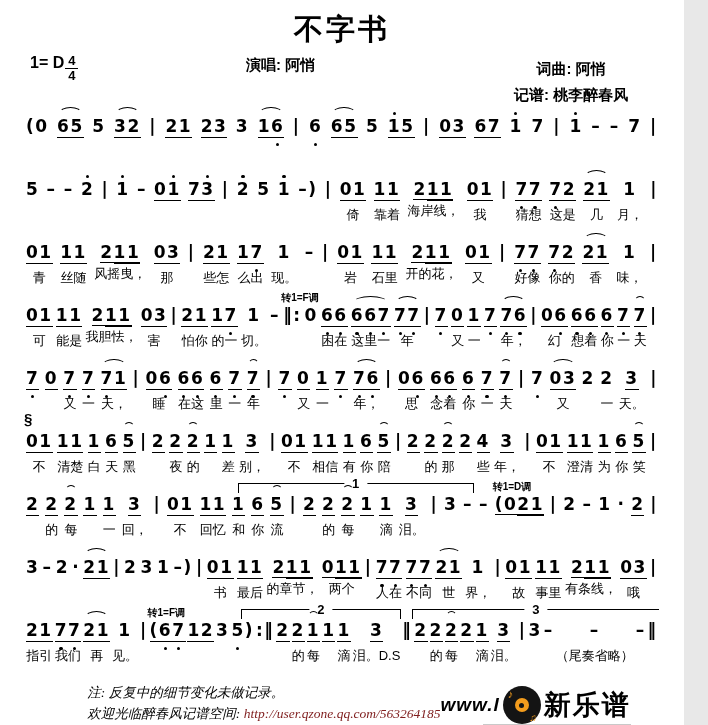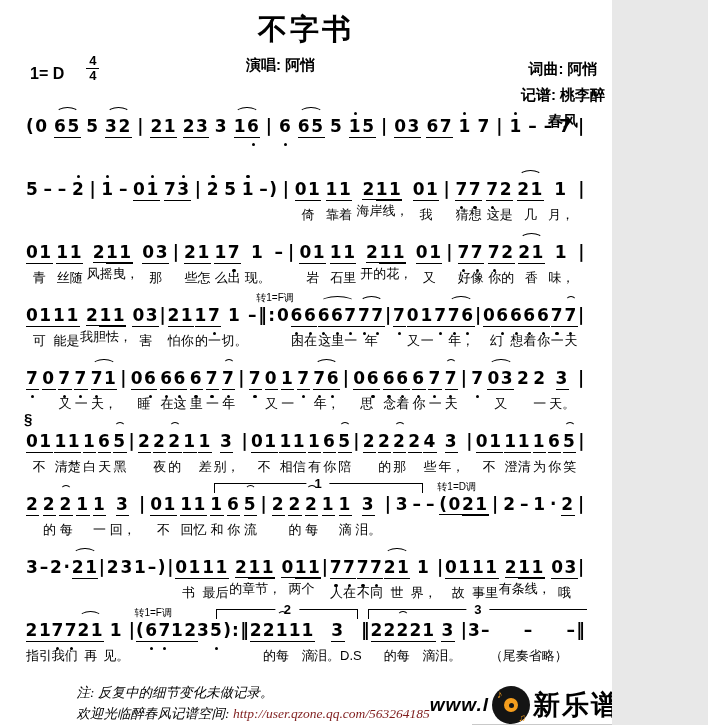--- a/index.html
+++ b/index.html
@@ -1,48 +1,48 @@
 <!DOCTYPE html>
 <html><head>
 <meta charset="utf-8">
 <style>
   html,body{margin:0;padding:0;background:#e8e8e8;}
-  .page{width:612px;height:725px;background:#ffffff;color:#000;position:relative;overflow:hidden;
+  .page{width:684px;height:725px;background:#ffffff;color:#000;position:relative;overflow:hidden;
         font-family:"Liberation Sans","DejaVu Sans",sans-serif;}
   
   .title{text-align:center;font-size:29px;font-weight:bold;letter-spacing:3px;padding-top:10px;height:36px;}
   .meta{position:relative;height:56px;font-size:15px;font-weight:bold;}
-  .key{position:absolute;left:30px;top:8px;display:flex;align-items:flex-end;gap:22px;font-size:16px;}
+  .key{position:absolute;left:30px;top:8px;display:flex;align-items:flex-start;gap:1px;font-size:16px;}
   .frac{display:inline-flex;flex-direction:column;align-items:center;font-size:13px;line-height:14px;font-weight:bold;}
   .frac .ft{border-bottom:1.5px solid #000;padding:0 3px;}
   .singer{position:absolute;left:246px;top:10px;}
   .credits{position:absolute;left:514px;top:10px;line-height:26px;text-align:center;}
   
   .score{padding:0 26px;}
   .sys{position:relative;display:flex;justify-content:space-between;align-items:flex-start;margin-bottom:5px;}
   .tok{position:relative;display:flex;flex-direction:column;align-items:center;padding-top:15px;min-width:7px;}
   .nt{font-size:17px;font-weight:bold;line-height:19px;letter-spacing:1.5px;white-space:nowrap;
       font-family:"DejaVu Sans",sans-serif;border-bottom:1.6px solid transparent;padding-bottom:1px;}
   .nt.u1{border-bottom-color:#000;}
   .nt.has2{padding-bottom:0;margin-bottom:-3px;}
   .d2{border-bottom:1.6px solid #000;padding-bottom:1px;}
   .ch{position:relative;display:inline-block;}
   .ch.da::before{content:"";position:absolute;top:-5px;left:50%;margin-left:-2px;width:3.2px;height:3.2px;border-radius:50%;background:#000;}
   .ch.db::after{content:"";position:absolute;bottom:-10px;left:50%;margin-left:-2px;width:3.2px;height:3.2px;border-radius:50%;background:#000;}
   .tok.slur::before{content:"";position:absolute;top:5px;left:6%;right:6%;height:11px;
       border:1.7px solid;border-color:#000 transparent transparent transparent;border-radius:50%;}
-  .ann{position:absolute;top:1px;left:-2px;font-size:10px;font-weight:normal;line-height:11px;white-space:nowrap;}
+  .ann{position:absolute;top:1px;left:-2px;font-size:10px;font-weight:bold;line-height:11px;white-space:nowrap;}
   .ann.seg{font-size:15px;font-weight:bold;top:-4px;}
   .ly{font-size:13px;font-weight:normal;line-height:16px;height:16px;margin-top:6px;white-space:nowrap;}
   .volta{position:absolute;top:3px;height:9px;border-top:1.6px solid #000;border-left:1.6px solid #000;}
   .volta.closed{border-right:1.6px solid #000;}
   .volta b{position:absolute;top:-8px;left:50%;transform:translateX(-50%);background:#fff;
       padding:0 8px;font-size:13px;line-height:16px;font-weight:bold;}
   
-  .footer{position:absolute;left:26px;right:0;bottom:1px;display:flex;justify-content:flex-end;align-items:flex-end;}
+  .footer{position:absolute;left:26px;right:0;bottom:1px;display:flex;justify-content:center;align-items:flex-end;}
   .fnotes{font-size:13.5px;font-style:italic;line-height:21px;font-family:"Liberation Serif","DejaVu Serif",serif;}
   .fnotes a{color:#7f1d1d;text-decoration:none;margin-top:13px;}
   .wm{display:flex;align-items:center;gap:3px;margin-right:-8px;position:relative;}
   .wm-www{font-style:italic;font-weight:bold;font-size:19px;letter-spacing:1px;}
   .disc{width:38px;height:38px;border-radius:50%;background:#141414;position:relative;display:inline-block;flex:0 0 auto;}
   .disc::before{content:"";position:absolute;inset:12px;border-radius:50%;background:#f49d1d;}
   .disc::after{content:"";position:absolute;left:50%;top:50%;width:5px;height:5px;margin:-2.5px 0 0 -2.5px;border-radius:50%;background:#141414;}
   .disc .note-a{position:absolute;top:2px;left:5px;color:#f49d1d;font-size:11px;font-weight:bold;}
   .disc .note-b{position:absolute;bottom:1px;right:4px;color:#f49d1d;font-size:10px;font-weight:bold;}
   .wm-name{font-size:27px;font-weight:bold;letter-spacing:2px;white-space:nowrap;}

